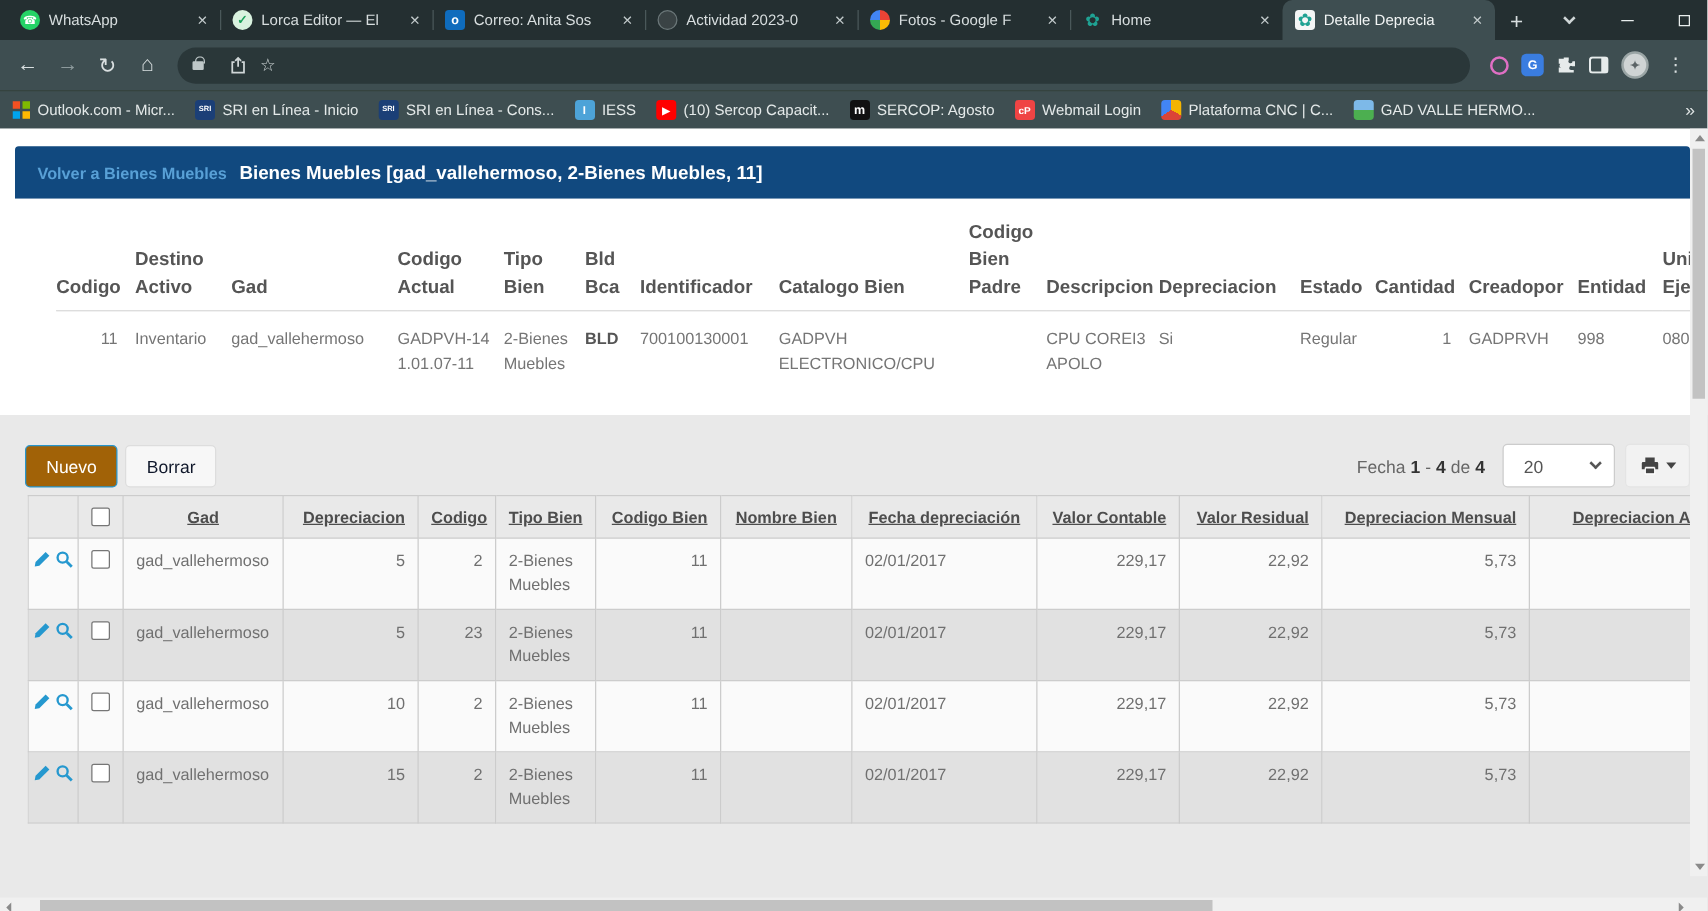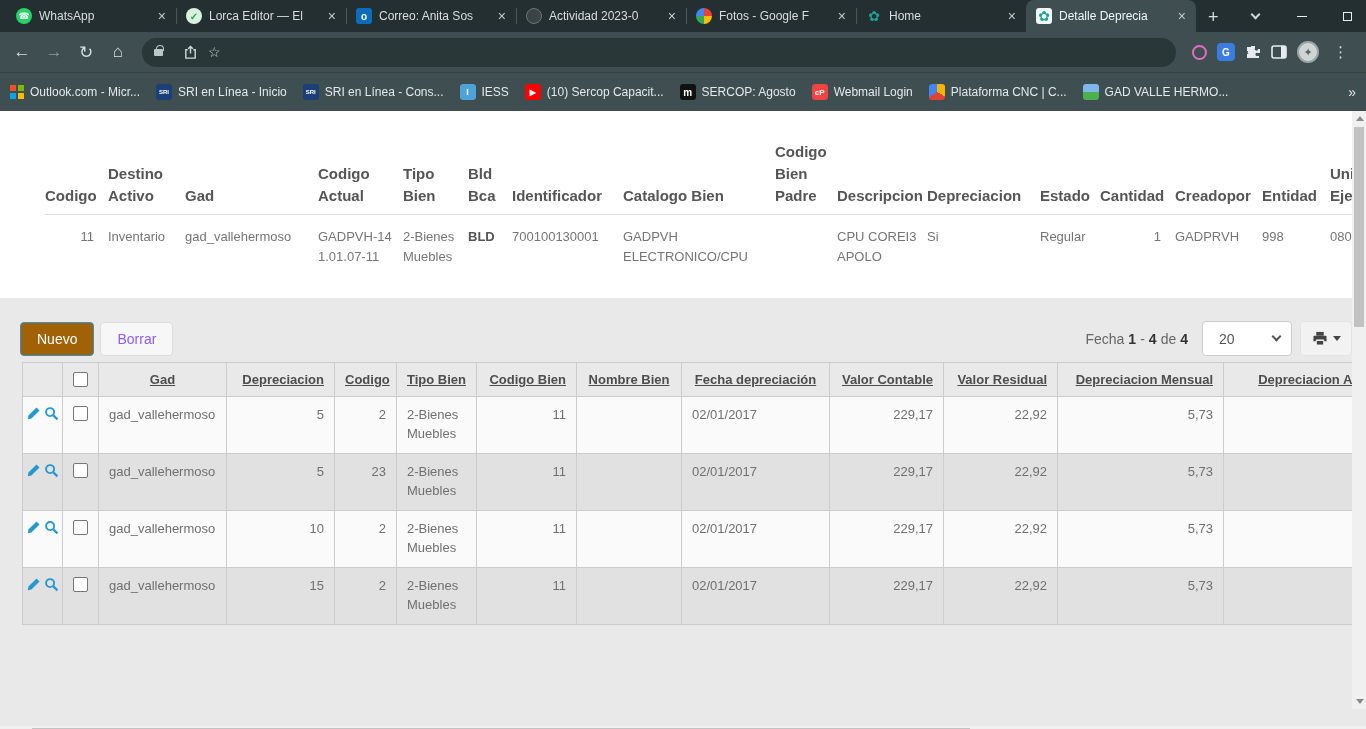--- a/index.html
+++ b/index.html
@@ -34,21 +34,21 @@
                       border:1.5px solid #bec7c8; border-bottom:none; border-radius:4px 4px 0 0; }
   .url-text { flex:1; overflow:hidden; white-space:nowrap; }
   .pill-icn { flex:none; margin-left:10px; display:flex; align-items:center; }
   .ext-row { display:flex; align-items:center; gap:10px; padding:0 6px; }
   .extic { width:18px; height:18px; border-radius:4px; display:flex; align-items:center; justify-content:center;
            font-size:10px; font-weight:bold; color:#fff; }
   .avatar { width:22px; height:22px; border-radius:50%; background:#cfd4d4; border:2px solid #9aa5a5;
             display:flex; align-items:center; justify-content:center; color:#5b6466; font-size:11px; }
   .kebab { color:#d9dfe0; font-size:15px; padding:0 4px; }
 
-  .bookmarks { height:39px; background:#3e4e51; display:flex; align-items:center; padding:0 10px; gap:16px;
+  .bookmarks { height:31px; background:#3e4e51; display:flex; align-items:center; padding:0 10px; gap:16px;
                border-top:1px solid #35433f; }
   .bm { display:flex; align-items:center; gap:6px; color:#e4e9e9; font-size:12px; white-space:nowrap; }
   .bm-ic { width:16px; height:16px; border-radius:3px; display:flex; align-items:center; justify-content:center;
            font-size:9px; font-weight:bold; color:#fff; flex:none; }
   .bm-overflow { margin-left:auto; color:#dfe4e4; font-size:14px; }
 
   
   .fav { width:16px; height:16px; border-radius:50%; display:flex; align-items:center; justify-content:center;
          font-size:10px; color:#fff; flex:none; }
   .fav-whatsapp { background:#25d366; font-size:9px; }
@@ -74,21 +74,21 @@
   table.master th { font-size:15px; color:#555; text-align:left; vertical-align:bottom;
                     padding:10px 8px 8px 0; border-bottom:1px solid #ddd; line-height:1.45; }
   table.master td { font-size:13px; color:#757575; vertical-align:top; padding:12px 8px 6px 0; line-height:1.5; }
   table.master .r { text-align:right; padding-right:14px; }
   table.master td.bld { color:#555; font-weight:bold; }
   table.master td.brk { word-break:break-all; }
 
   .list-toolbar { display:flex; align-items:center; padding:23px 14px 0 20px; }
   .btn { font-size:14px; border-radius:4px; padding:8px 16px; cursor:pointer; border:1px solid transparent; }
   .btn-nuevo { background:#a16207; border-color:#2795cc; color:#fff; }
-  .btn-borrar { background:#f7f7f7; border-color:#ddd; color:#8b5cf6; margin-left:6px; }
+  .btn-borrar { background:#f7f7f7; border-color:#ddd; color:#0f172a; margin-left:6px; }
   .viewing { margin-left:auto; font-size:14px; color:#666; display:flex; gap:4px; align-items:center; }
   .viewing b { color:#333; }
   .sel-wrap { position:relative; margin-left:14px; }
   .sel-wrap select { appearance:none; -webkit-appearance:none; width:90px; height:35px; border:1px solid #ccc;
        border-radius:4px; background:#fff; font-size:14px; color:#555; padding:0 0 0 16px;
        font-family:"Liberation Sans",sans-serif; }
   .sel-chev { position:absolute; right:12px; top:12px; width:7px; height:7px; border-right:2px solid #555;
               border-bottom:2px solid #555; transform:rotate(45deg); pointer-events:none; }
   .print-btn { margin-left:8px; width:52px; height:35px; background:#f2f2f2; border:1px solid #e4e4e4;
                border-radius:4px; display:flex; align-items:center; justify-content:center; gap:5px; cursor:pointer; }
@@ -252,20 +252,24 @@
         <span class="bm-ic" style="background: linear-gradient(rgb(125, 185, 232) 50%, rgb(76, 175, 80) 50%); font-size: 8px;"></span>
         <span>GAD VALLE HERMO...</span>
       </div>
     </div>
   <span class="bm-overflow">»</span>
 </div>
 
 <div class="page">
 
   <div class="top-white">
+    <div class="blue-header">
+      <span class="back-link">Volver a Bienes Muebles</span>
+      <span class="page-title">Bienes Muebles [gad_vallehermoso, 2-Bienes Muebles, 11]</span>
+    </div>
     <div class="master-wrap">
       <table class="master">
         <colgroup id="master-cols">
             <col style="width: 63px;">
             <col style="width: 77px;">
             <col style="width: 133px;">
             <col style="width: 85px;">
             <col style="width: 65px;">
             <col style="width: 44px;">
             <col style="width: 111px;">

